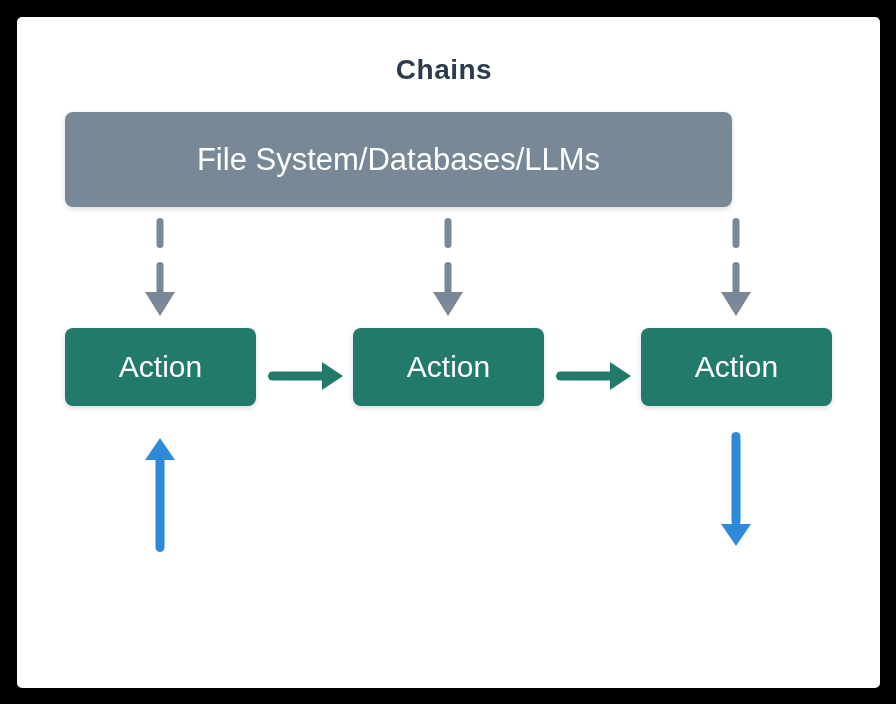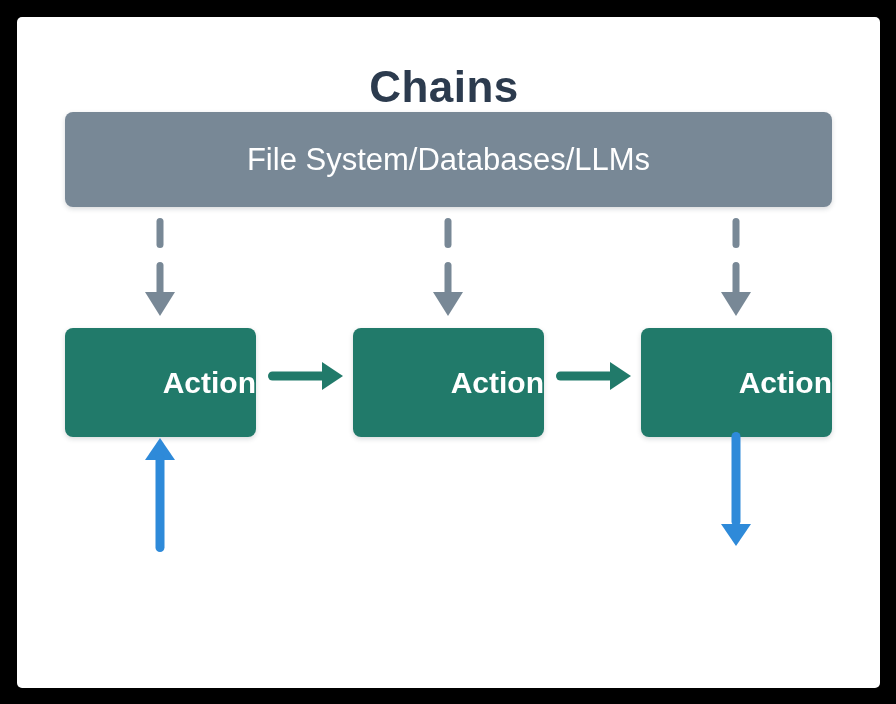--- a/index.html
+++ b/index.html
@@ -19,53 +19,52 @@
     bottom: 16px;
     background: var(--card, #fff);
     border-radius: 5px;
     box-shadow: 0 4px 14px rgba(0,0,0,0.35);
   }
   .title {
     position: absolute;
     left: 0;
     right: 9px;
     top: 33px;
-    margin: 12px;
+    margin: 4px;
     text-align: center;
-    font-size: 44px;
+    font-size: 28px;
     font-weight: bold;
     letter-spacing: 0.5px;
     color: var(--title-text, #2c3b4e);
   }
   .bar, .action-box {
     position: absolute;
     display: flex;
     align-items: center;
     justify-content: center;
     border-radius: 8px;
     color: var(--box-text, #fff);
     box-shadow: 0 2px 5px rgba(40,50,60,0.18);
   }
   .source-bar {
     left: 48px;
     top: 95px;
-    width: 767px;
+    width: 667px;
     height: 95px;
     background: var(--source-bar, #788896);
     font-size: 31px;
     font-weight: 500;
   }
   .action-box {
     top: 311px;
     width: 191px;
-    height: 109px;
+    height: 78px;
     background: var(--action-box, #217a6a);
     font-size: 30px;
-    font-weight: 700;
-    justify-content: flex-end;
+    font-weight: 400;
   }
   .action-1 { left: 48px; }
   .action-2 { left: 336px; }
   .action-3 { left: 624px; }
   .business-bar {
     left: 48px;
     top: 526px;
     width: 767px;
     height: 94px;
     background: var(--business-bar, #2e8ad9);

